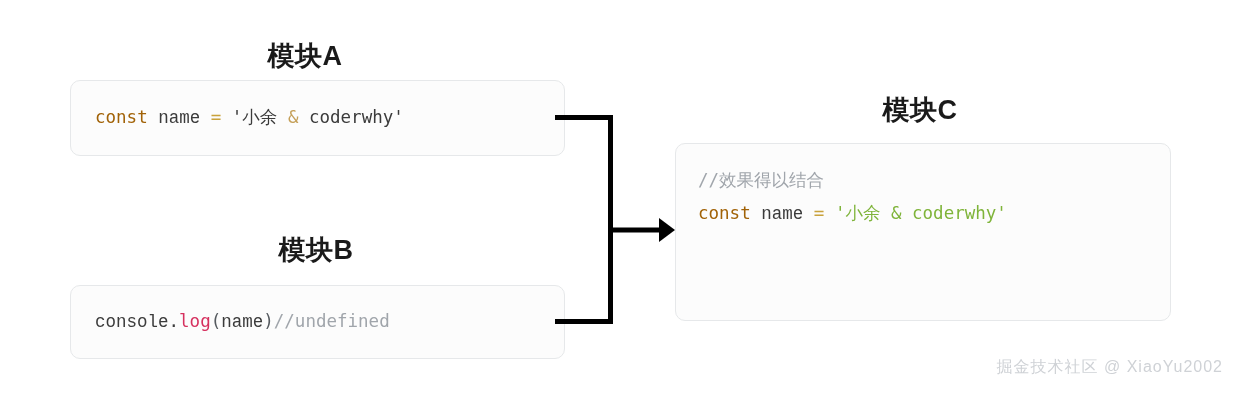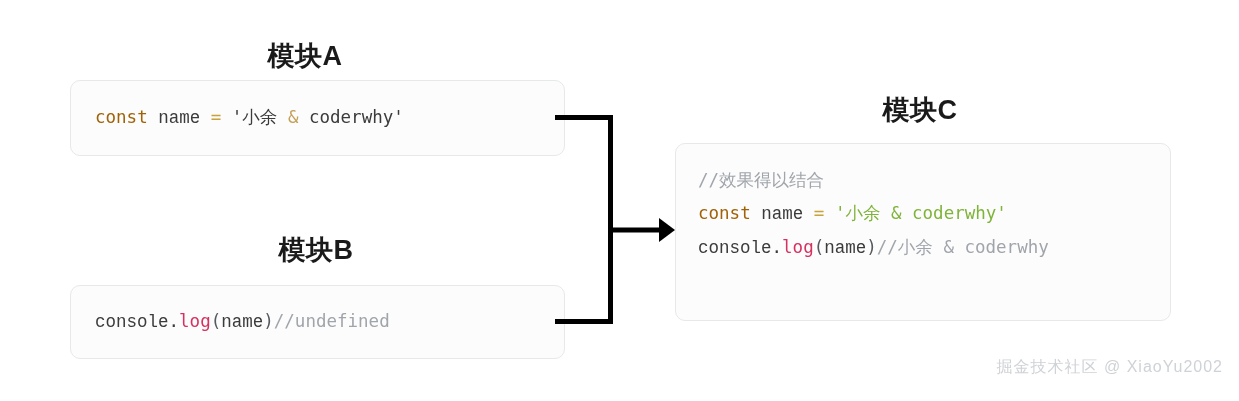--- a/index.html
+++ b/index.html
@@ -129,18 +129,17 @@
     <line x1="55" y1="130" x2="108" y2="130" stroke="#000000" stroke-width="5"></line>
 
     <polygon points="104,118 120,130 104,142" fill="#000000"></polygon>
   </svg>
 
   <div class="module-title" id="title-c">模块C</div>
 
   <div class="code-card" id="card-c">
     <span class="code-line tok-comment">//效果得以结合</span>
     <span class="code-line"><span class="tok-keyword">const</span>&nbsp;<span class="tok-plain">name</span>&nbsp;<span class="tok-operator">=</span>&nbsp;<span class="tok-string-green">'小余 &amp; coderwhy'</span></span>
-    <span class="code-line"><span class="tok-plain">console</span><span class="tok-punct">.</span><span class="tok-method">log</span><span class="tok-paren">(</span><span class="tok-plain">name</span><span class="tok-paren">)</span><span class="tok-comment">//小余 &amp; coderwhy</span></span>
   </div>
 
   <div id="watermark">掘金技术社区 @ XiaoYu2002</div>
 
 </div>
 
 </body></html>

